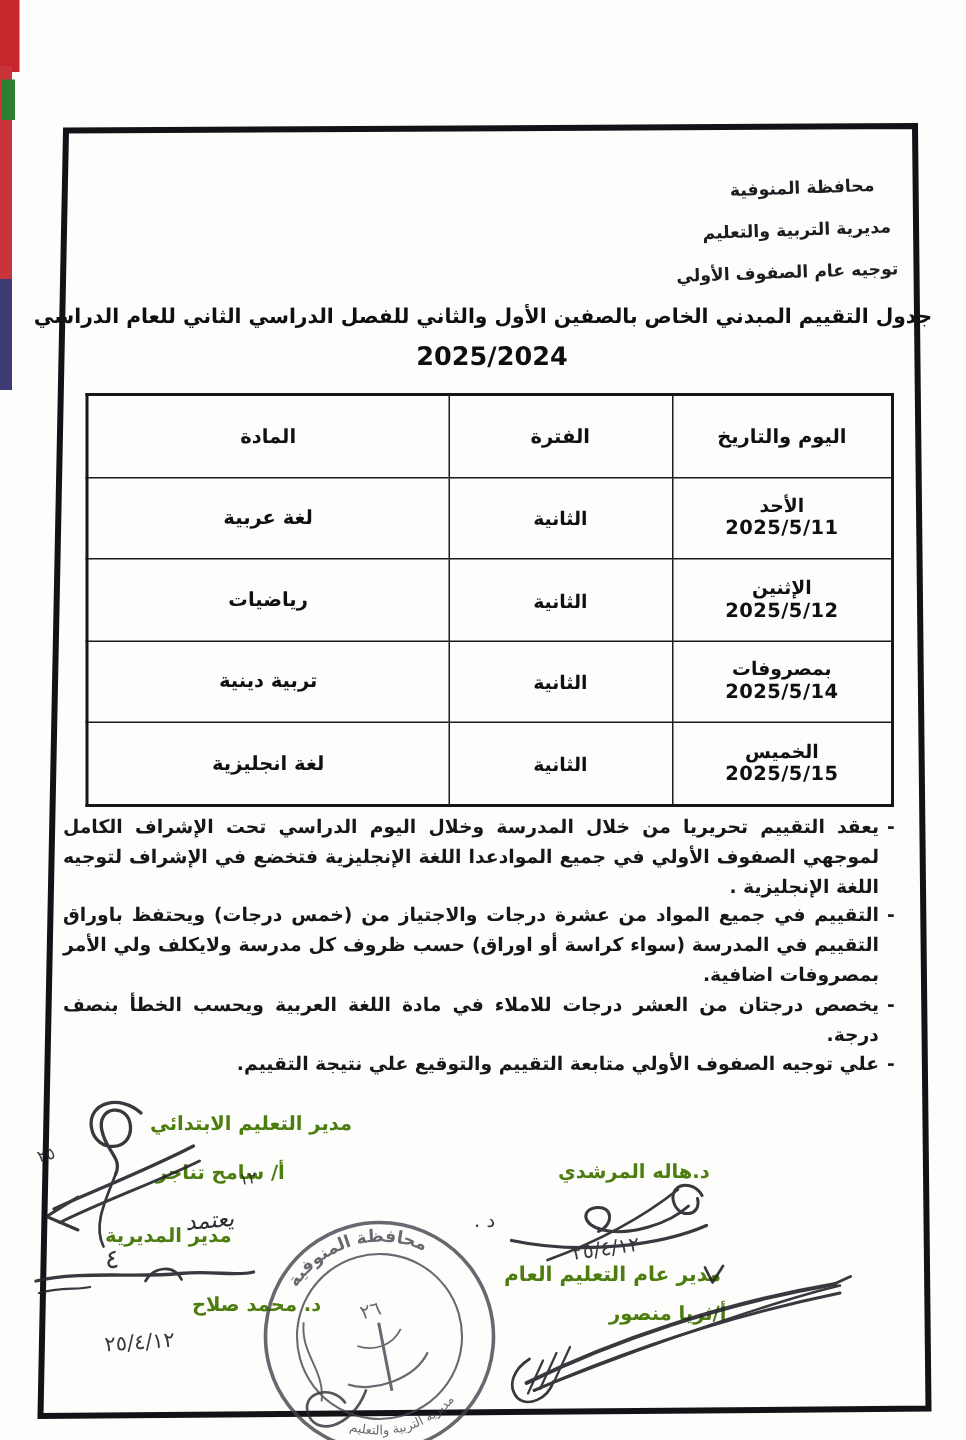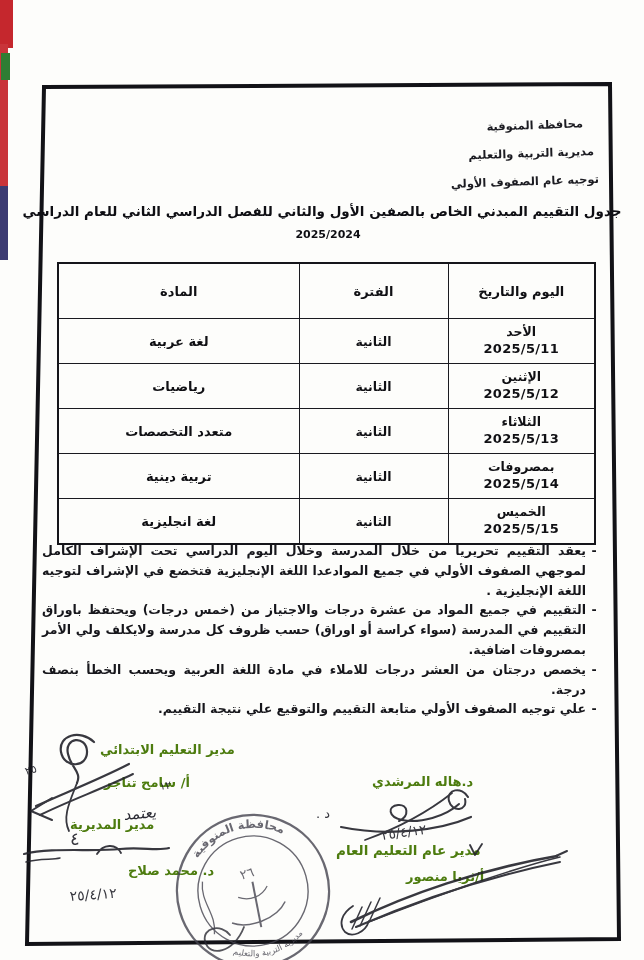--- a/index.html
+++ b/index.html
@@ -13,21 +13,21 @@
   
   .hdr{position:absolute;right:46px;top:113px;width:240px;text-align:right;
        transform:rotate(-2deg);font-weight:bold;font-size:11.5px;color:#1c1c22;line-height:28px;}
   .hdr .l1{margin-right:14px;}
   .hdr .l2{margin-right:4px;}
   .hdr .l3{margin-right:0;}
   
   .title1{position:absolute;top:203px;left:20px;right:20px;text-align:center;direction:rtl;
           font-size:13.5px;font-weight:bold;color:#0e0e13;white-space:nowrap;}
   .title2{position:absolute;top:228px;left:32px;right:20px;text-align:center;
-          font-size:11px;font-weight:bold;color:#0e0e13;}
+          font-size:17px;font-weight:bold;color:#0e0e13;}
   
   table.tbl{position:absolute;top:262px;left:57px;width:537px;height:276px;
             border-collapse:collapse;direction:rtl;table-layout:fixed;
             font-weight:bold;color:#101014;border:2.5px solid #15151a;}
   .tbl th,.tbl td{border:1.6px solid #1a1a20;text-align:center;vertical-align:middle;padding:0 2px;}
   .tbl th{font-size:13px;height:54px;}
   .tbl td{height:44px;}
   .cell-day{font-size:12.5px;line-height:1.3;}
   .cell-date{font-size:13px;letter-spacing:.3px;}
   .cell-period{font-size:12.5px;}
@@ -83,28 +83,20 @@
         <td class="cell-period">الثانية</td>
         <td class="cell-subject">لغة عربية</td>
       </tr>
       <tr>
         <td class="cell-day">
           <div>الإثنين</div>
           <div class="cell-date">2025/5/12</div>
         </td>
         <td class="cell-period">الثانية</td>
         <td class="cell-subject">رياضيات</td>
-      </tr>
-      <tr>
-        <td class="cell-day">
-          <div>الثلاثاء</div>
-          <div class="cell-date">2025/5/13</div>
-        </td>
-        <td class="cell-period">الثانية</td>
-        <td class="cell-subject">متعدد التخصصات</td>
       </tr>
       <tr>
         <td class="cell-day">
           <div>بمصروفات</div>
           <div class="cell-date">2025/5/14</div>
         </td>
         <td class="cell-period">الثانية</td>
         <td class="cell-subject">تربية دينية</td>
       </tr>
       <tr>

